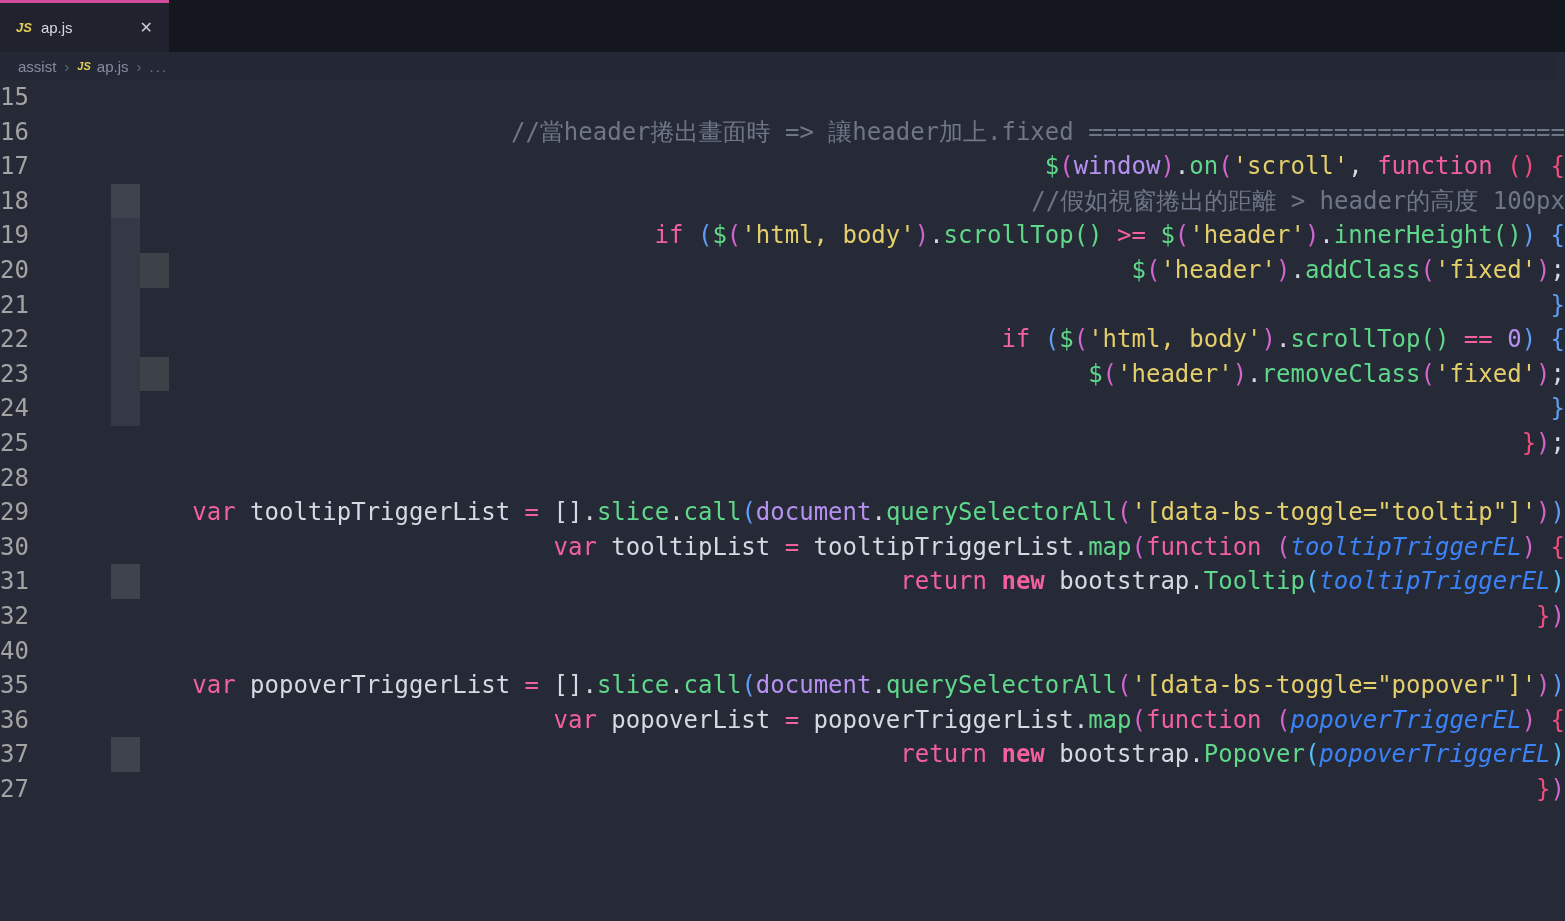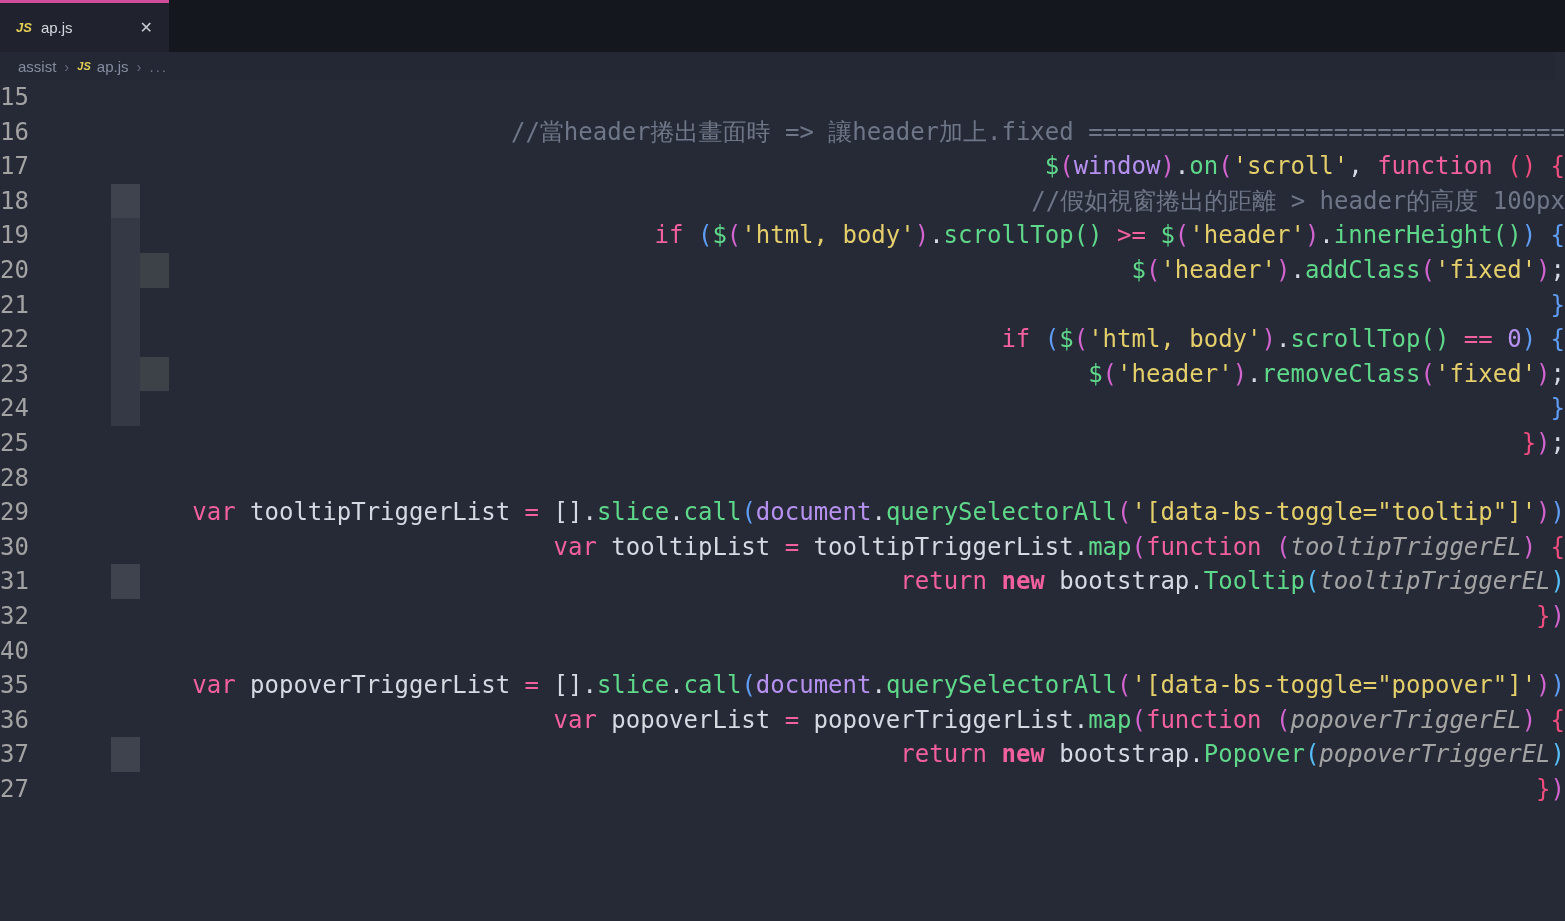--- a/index.html
+++ b/index.html
@@ -34,21 +34,21 @@
   .c-base    { color:#d5d9e2; }
   .c-comment { color:#6e7687; }
   .c-pink    { color:#f2609e; }
   .c-red     { color:#ee4d7e; }
   .c-green   { color:#5fd88a; }
   .c-yellow  { color:#e4cf6b; }
   .c-lavender{ color:#b691f0; }
   .c-violet  { color:#d164ce; }
   .c-blue    { color:#5f9df5; }
   .c-cyan    { color:#56bdf5; }
-  .c-orange  { color:#a3a3a3; }
+  .c-orange  { color:#3b82f6; }
   .tk-b { font-weight:bold; }
   .tk-i { font-style:italic; }
 </style>
 </head>
 <body>
 
 <div class="tabbar">
   <div class="tab">
     <span class="js-badge">JS</span>
     <span class="tab-title">ap.js</span>

